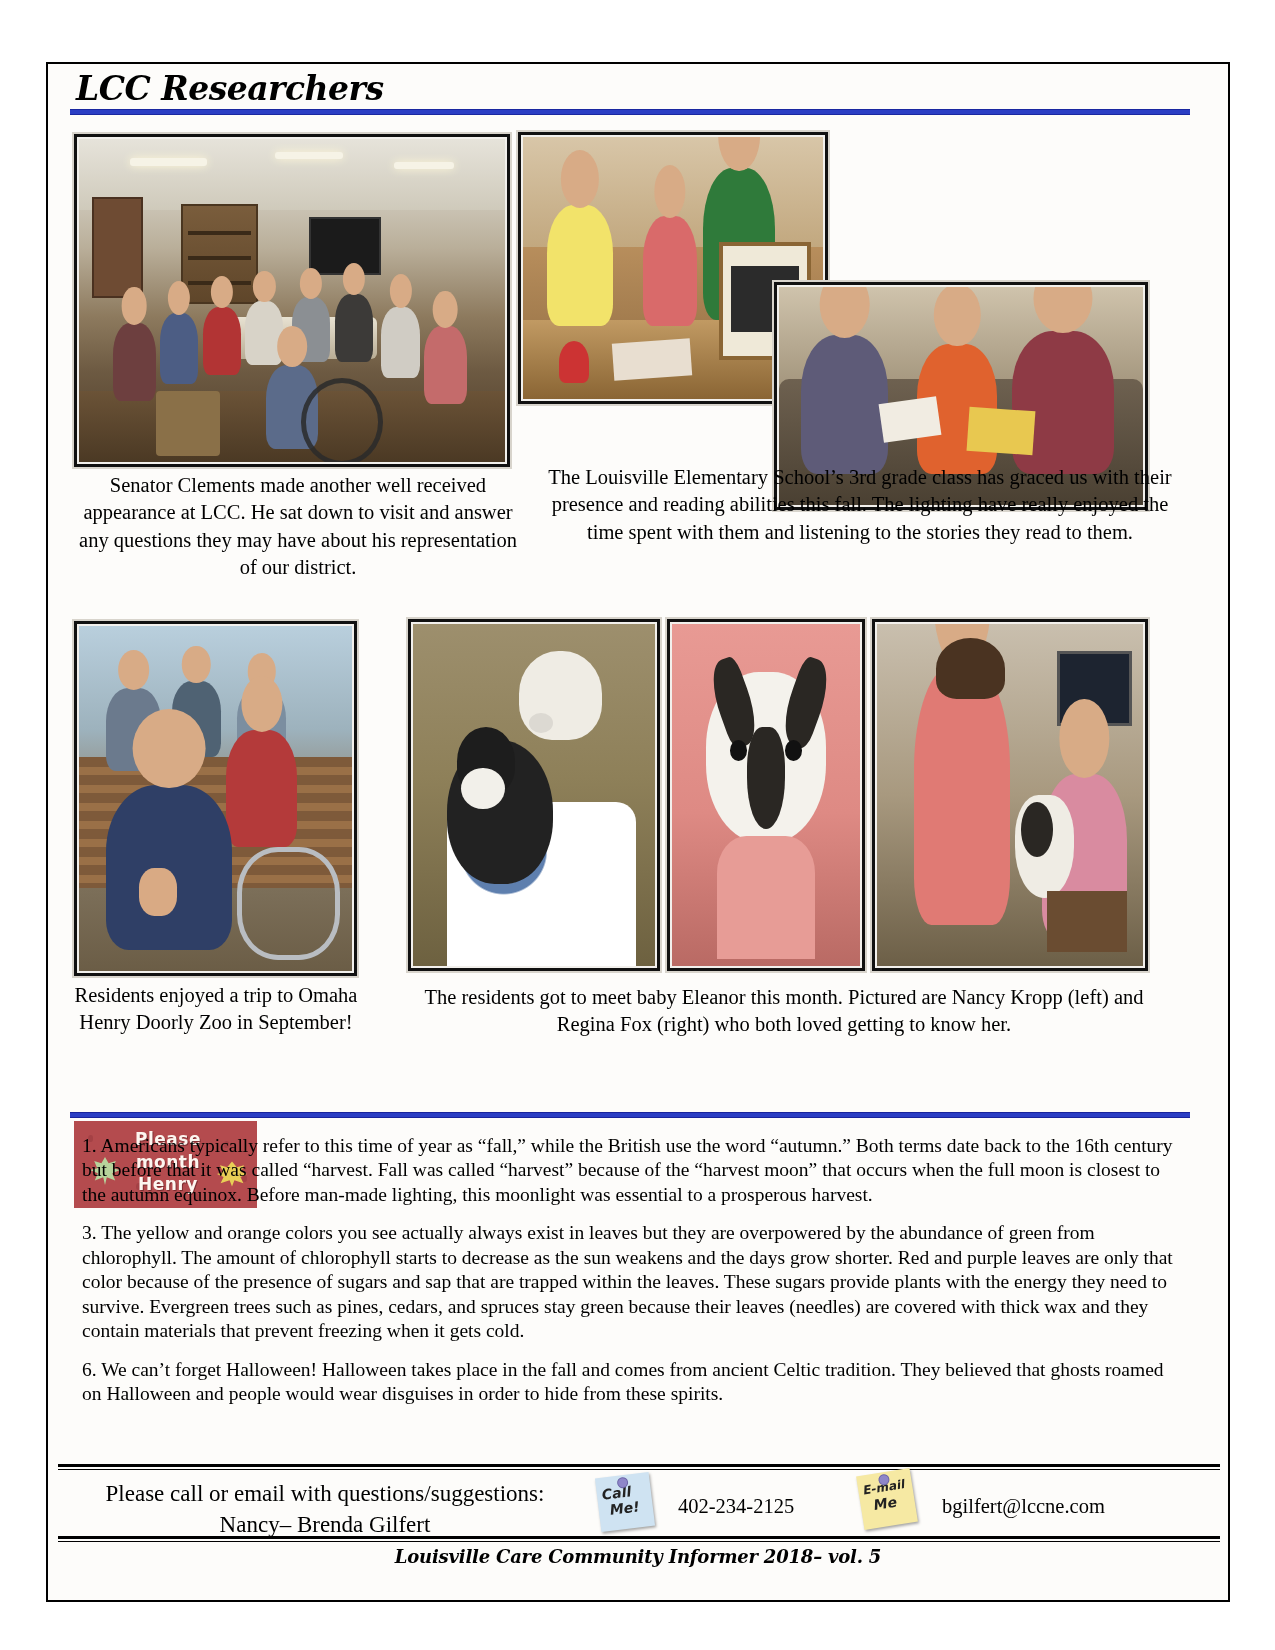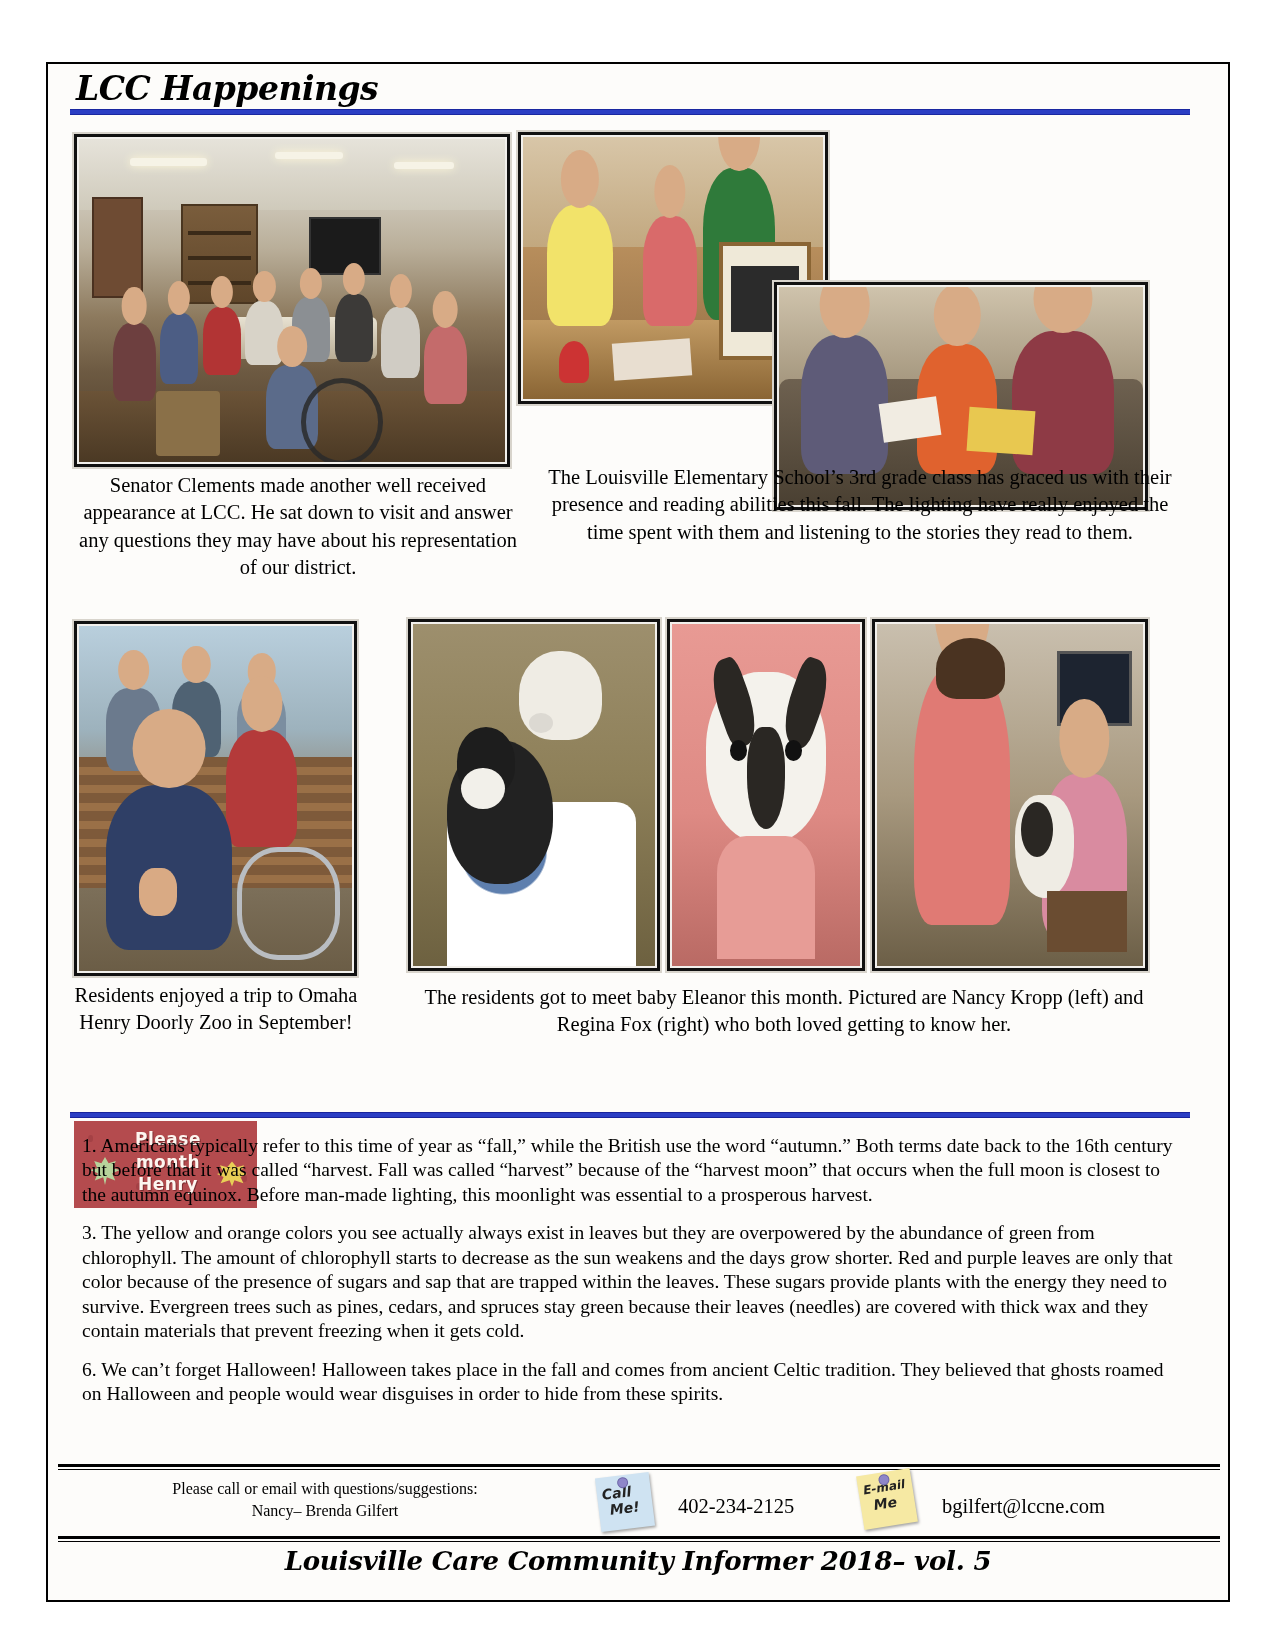--- a/index.html
+++ b/index.html
@@ -204,21 +204,21 @@
   #rule-footer-top { top: 1400px; }
   #rule-footer-bot { top: 1472px; }
 
   #footer-contact {
     position: absolute;
     left: 22px; top: 1410px; width: 1130px;
     height: 62px;
   }
   .contact-lines {
     position: absolute; left: 10px; top: 4px; width: 490px;
-    text-align: center; font-size: 16px; line-height: 1.35;
+    text-align: center; font-size: 23px; line-height: 1.35;
   }
   .sticky {
     position: absolute;
     width: 54px; height: 54px;
     box-shadow: 1px 2px 3px rgba(0,0,0,.35);
     font-family: "DejaVu Sans", sans-serif;
     font-style: italic;
     font-weight: bold;
     font-size: 14px;
     color: #222;
@@ -235,31 +235,31 @@
   .phone-text { position:absolute; left: 608px; top: 21px; font-size: 20.5px; }
   .email-text { position:absolute; left: 872px; top: 21px; font-size: 20.5px; }
 
   #footer-title {
     position: absolute;
     left: 0; top: 1482px; width: 1180px;
     text-align: center;
     font-family: "DejaVu Serif", "Liberation Serif", serif;
     font-style: italic;
     font-weight: bold;
-    font-size: 26px;
+    font-size: 18px;
     letter-spacing: -0.2px;
   }
 </style>
 </head>
 <body>
 
 <div class="page">
 
   <div class="masthead">
-    <div class="masthead-title">LCC Happenings</div>
+    <div class="masthead-title">LCC Researchers</div>
     <div class="rule-blue"></div>
   </div>
 
   <div class="photo" id="photo-senator">
     <div class="inner">
       <div class="ph-scene p1-bg"></div>
       <div class="p1-ceil"></div>
       <div class="p1-light" style="left:12%;top:6%;width:18%;height:8px;"></div>
       <div class="p1-light" style="left:46%;top:4%;width:16%;height:7px;"></div>
       <div class="p1-light" style="left:74%;top:7%;width:14%;height:7px;"></div>

